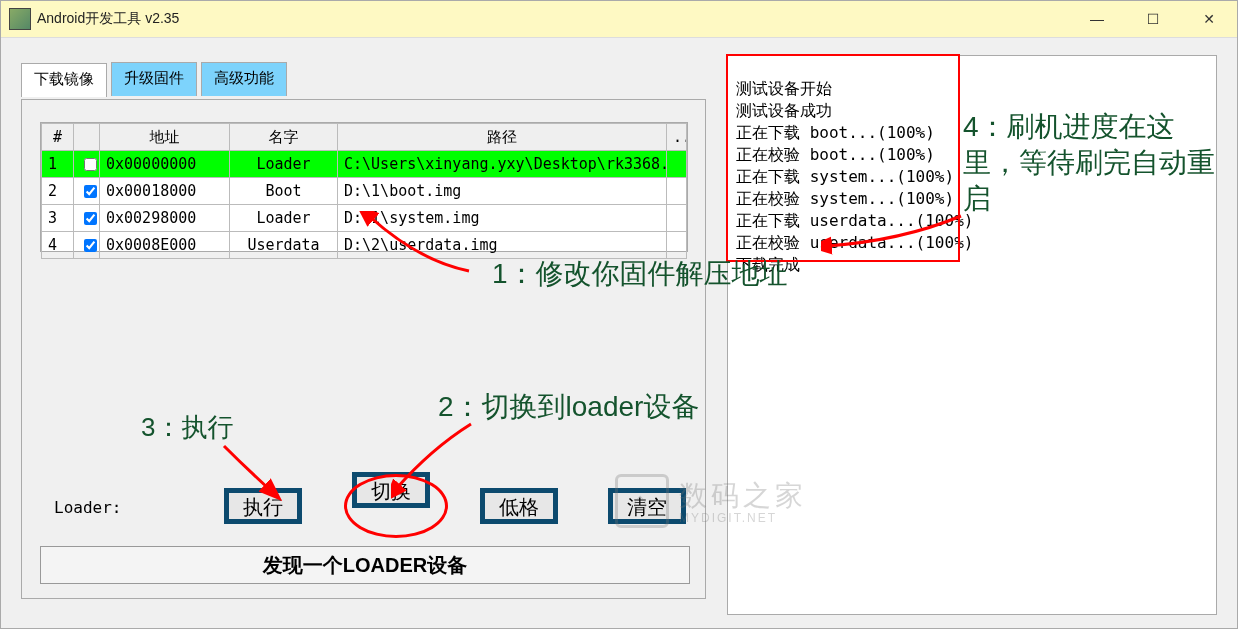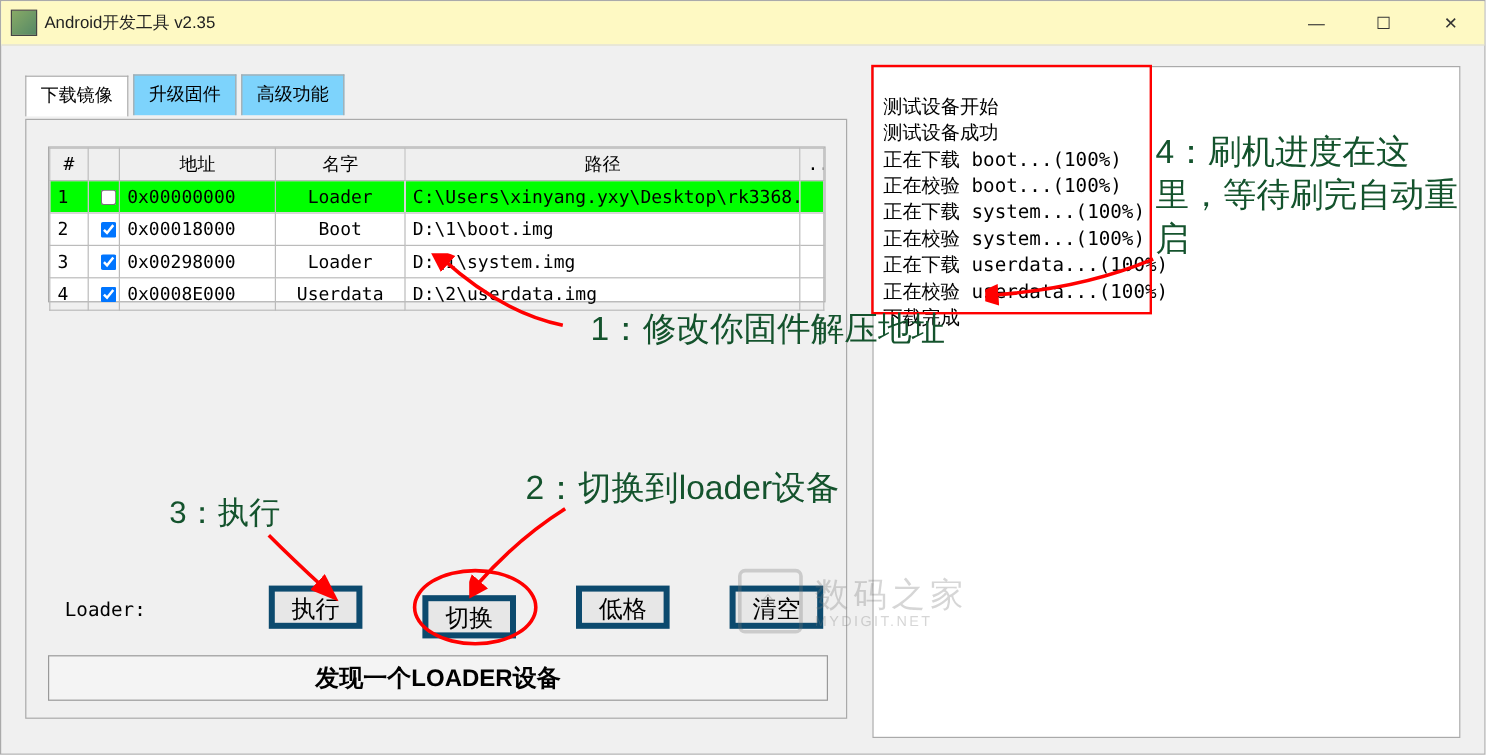--- a/index.html
+++ b/index.html
@@ -138,21 +138,21 @@
     position:absolute;
     height: 36px;
     width: 78px;
     background: #e7e7e7;
     border: 5px solid #0c4a6e;
     font-size: 20px;
     font-family: "SimSun","NSimSun",sans-serif;
     cursor:pointer;
   }
   .btn.exec   { left: 202px; top: 388px;}
-  .btn.switch { left: 330px; top: 396px;}
+  .btn.switch { left: 330px; top: 372px;}
   .btn.lowfmt { left: 458px; top: 388px;}
   .btn.clear  { left: 586px; top: 388px;}
 
   .status-bar {
     position:absolute;
     left: 18px;
     bottom: 14px;
     width: 648px;
     height: 36px;
     border: 1px solid #999;

